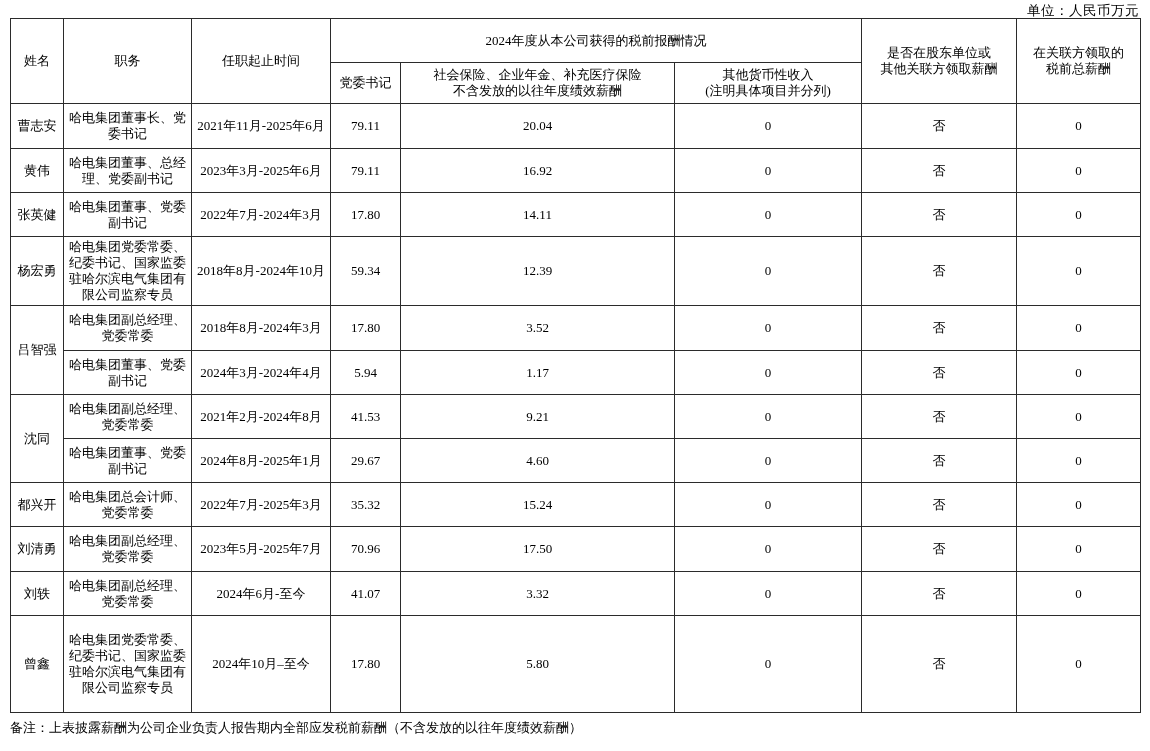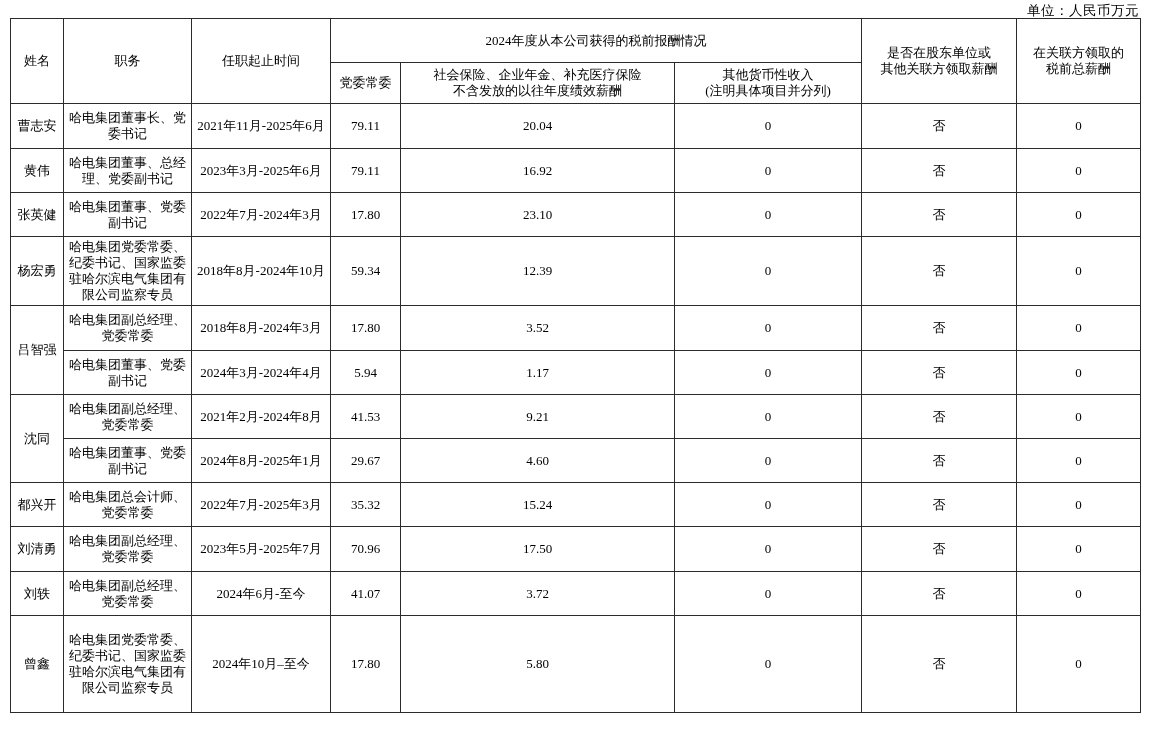--- a/index.html
+++ b/index.html
@@ -67,21 +67,21 @@
         <th rowspan="2">
           <div>是否在股东单位或</div>
           <div>其他关联方领取薪酬</div>
         </th>
         <th rowspan="2">
           <div>在关联方领取的</div>
           <div>税前总薪酬</div>
         </th>
       </tr>
       <tr class="hr2">
-        <th>党委常委</th>
+        <th>党委书记</th>
         <th>
           <div>社会保险、企业年金、补充医疗保险</div>
           <div>不含发放的以往年度绩效薪酬</div>
         </th>
         <th>
           <div>其他货币性收入</div>
           <div>(注明具体项目并分列)</div>
         </th>
       </tr>
     </thead>
@@ -104,21 +104,21 @@
         <td>16.92</td>
         <td>0</td>
         <td>否</td>
         <td>0</td>
       </tr>
       <tr style="height:44px">
         <td>张英健</td>
         <td class="pos">哈电集团董事、党委副书记</td>
         <td>2022年7月-2024年3月</td>
         <td>17.80</td>
-        <td>23.10</td>
+        <td>14.11</td>
         <td>0</td>
         <td>否</td>
         <td>0</td>
       </tr>
       <tr style="height:64px">
         <td>杨宏勇</td>
         <td class="pos">哈电集团党委常委、纪委书记、国家监委驻哈尔滨电气集团有限公司监察专员</td>
         <td>2018年8月-2024年10月</td>
         <td>59.34</td>
         <td>12.39</td>
@@ -182,32 +182,33 @@
         <td>17.50</td>
         <td>0</td>
         <td>否</td>
         <td>0</td>
       </tr>
       <tr style="height:44px">
         <td>刘轶</td>
         <td class="pos">哈电集团副总经理、党委常委</td>
         <td>2024年6月-至今</td>
         <td>41.07</td>
-        <td>3.72</td>
+        <td>3.32</td>
         <td>0</td>
         <td>否</td>
         <td>0</td>
       </tr>
       <tr style="height:97px">
         <td>曾鑫</td>
         <td class="pos">哈电集团党委常委、纪委书记、国家监委驻哈尔滨电气集团有限公司监察专员</td>
         <td>2024年10月–至今</td>
         <td>17.80</td>
         <td>5.80</td>
         <td>0</td>
         <td>否</td>
         <td>0</td>
       </tr>
     </tbody>
   </table>
 
+  <div class="note">备注：上表披露薪酬为公司企业负责人报告期内全部应发税前薪酬（不含发放的以往年度绩效薪酬）</div>
 
 </div>
 
 </body></html>

